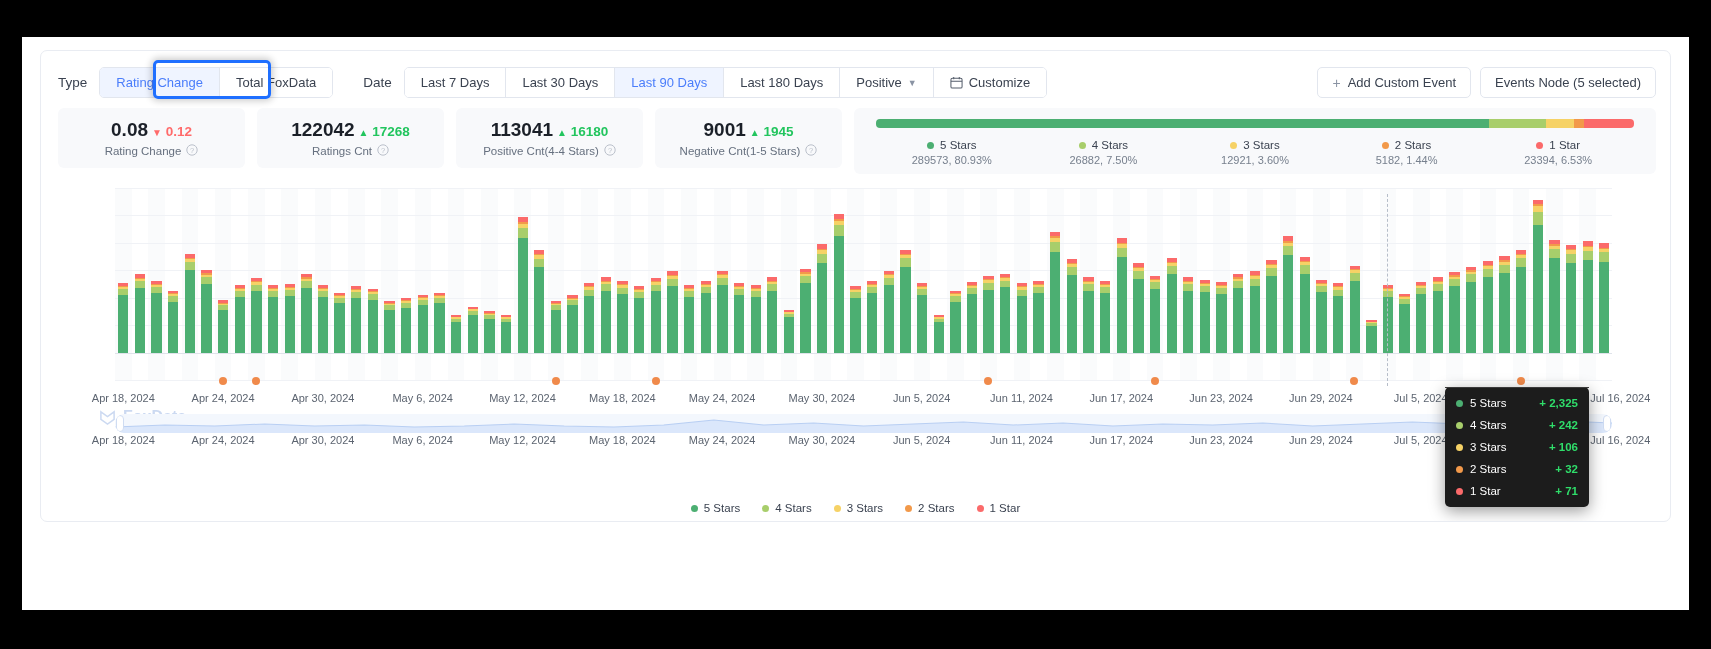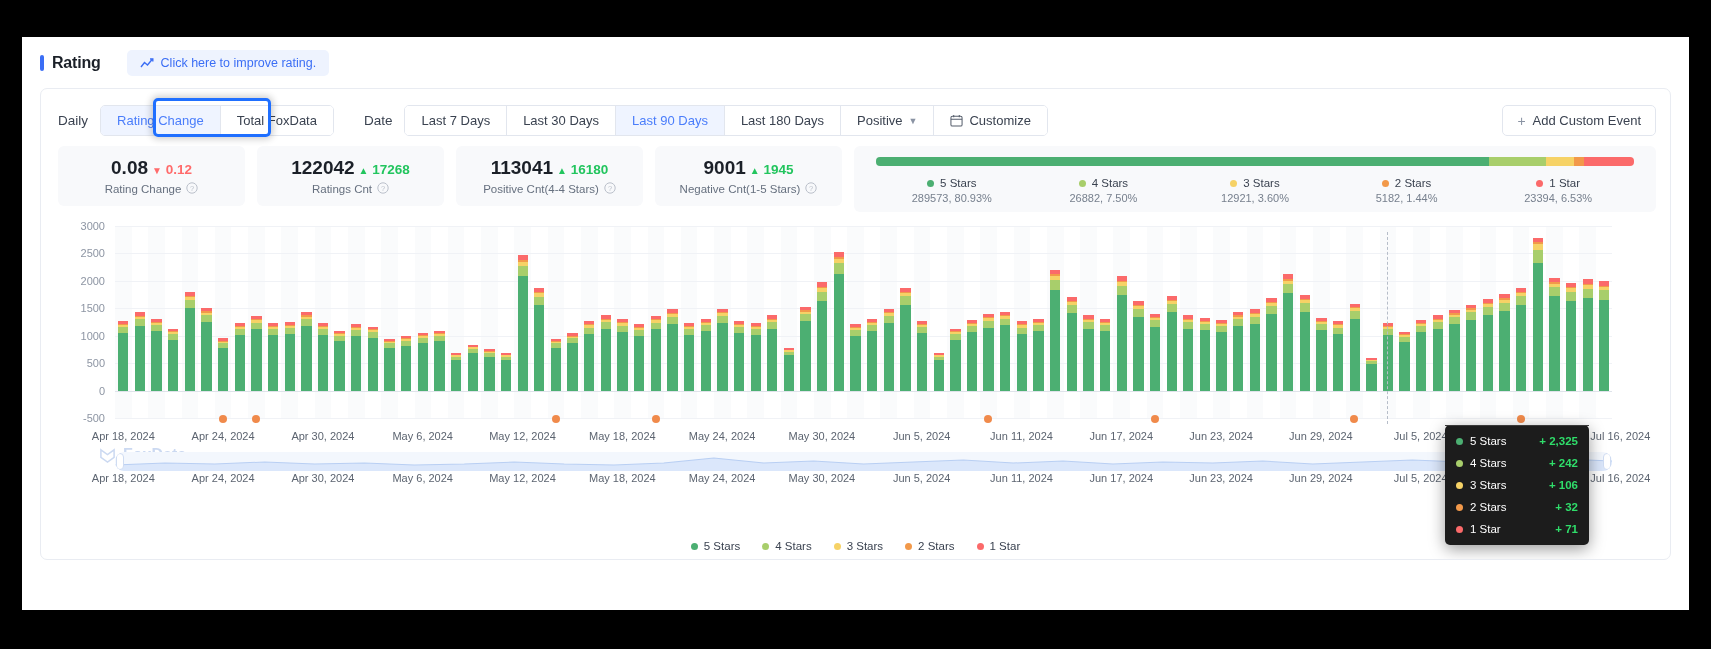--- a/index.html
+++ b/index.html
@@ -257,39 +257,26 @@
   }
   .tt-row .lft { display: flex; align-items: center; gap: 7px; }
   .tt-row .val { color: #2fdd6a; font-weight: bold; }
 </style>
 </head>
 <body>
 
 <div class="screen">
   <div class="page">
 
-    <div class="header-row">
-      <div class="title-bar"></div>
-      <div class="page-title">Rating</div>
-      <div class="improve-chip">
-        <span class="chip-icon">
-          <svg width="14" height="13" viewBox="0 0 14 13">
-              <polyline points="1,10 4.5,5.5 7.5,8 12.5,2" fill="none" stroke="#3b6ef5" stroke-width="1.4"></polyline>
-              <polyline points="10,2 12.8,2 12.8,4.6" fill="none" stroke="#3b6ef5" stroke-width="1.4"></polyline>
-            </svg>
-        </span>
-        <span class="lbl">Click here to improve rating.</span>
-      </div>
-    </div>
 
 
     <div class="card">
 
       <div class="toolbar">
-        <span class="tb-label">Daily</span>
+        <span class="tb-label">Type</span>
         <div class="seg">
           <div class="opt sel">Rating Change</div>
           <div class="opt">Total FoxData</div>
         </div>
 
         <span class="tb-label" style="margin-left:30px">Date</span>
         <div class="seg">
           <div class="opt">Last 7 Days</div>
           <div class="opt">Last 30 Days</div>
           <div class="opt sel">Last 90 Days</div>
@@ -311,20 +298,21 @@
           </div>
         </div>
 
         <div class="type-ring"></div>
 
         <div class="tb-right">
           <div class="btn">
             <span class="plus">+</span>
             <span>Add Custom Event</span>
           </div>
+          <div class="btn">Events Node (5 selected)</div>
         </div>
       </div>
 
       <div class="kpis">
         <div class="kpi">
           <div class="val">
             <span>0.08</span>
             <span class="delta down"><span class="arrow">▼</span> <span>0.12</span></span>
           </div>
           <div class="cap">
@@ -420,30 +408,20 @@
                   <span class="dot" style="background:#fb6a6a"></span>
                   <span>1 Star</span>
                 </div>
                 <div class="sub">23394, 6.53%</div>
               </div>
             </div>
         </div>
       </div>
 
       <div class="chart-area">
-        <div class="ylabels" id="yLabels">
-            <div class="yl" style="top: 6px;">3000</div>
-            <div class="yl" style="top: 33.4286px;">2500</div>
-            <div class="yl" style="top: 60.8571px;">2000</div>
-            <div class="yl" style="top: 88.2857px;">1500</div>
-            <div class="yl" style="top: 115.714px;">1000</div>
-            <div class="yl" style="top: 143.143px;">500</div>
-            <div class="yl" style="top: 170.571px;">0</div>
-            <div class="yl" style="top: 198px;">-500</div>
-          </div>
         <div class="plot">
           <div class="bands" id="bands">
               <div class="band"></div>
               <div class="band"></div>
               <div class="band"></div>
               <div class="band"></div>
               <div class="band"></div>
               <div class="band"></div>
               <div class="band"></div>
               <div class="band"></div>

